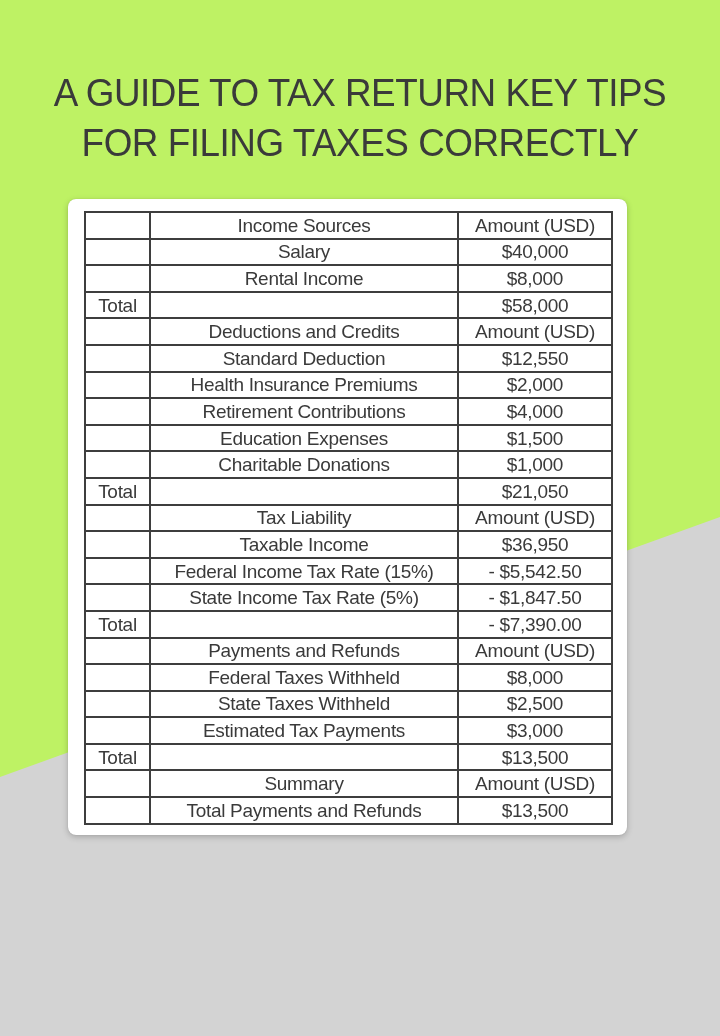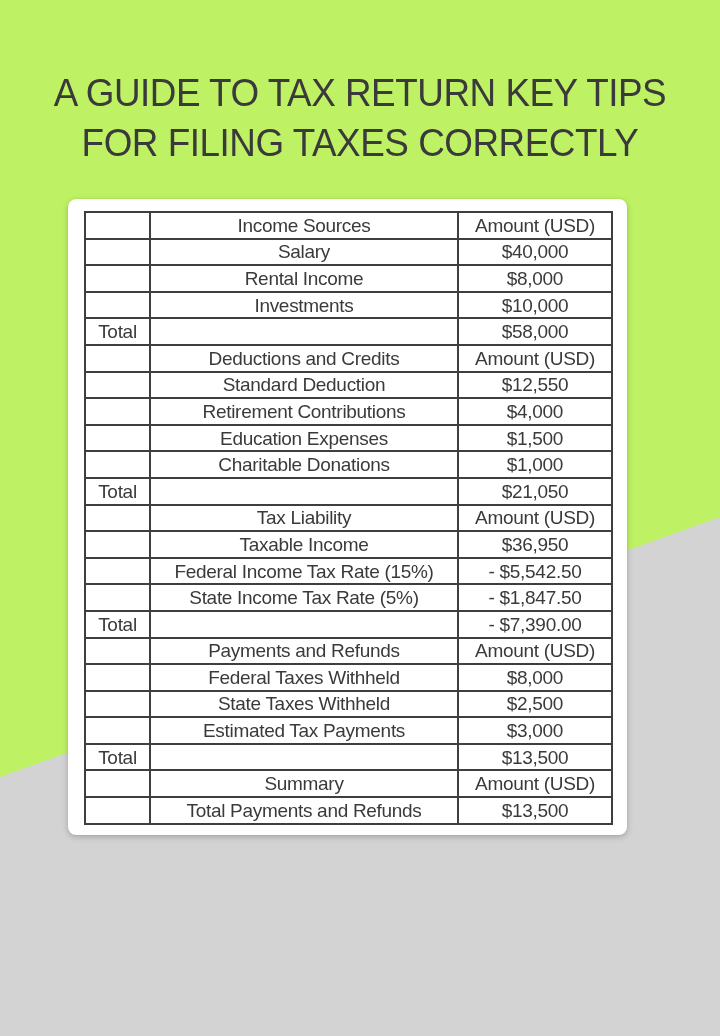--- a/index.html
+++ b/index.html
@@ -102,38 +102,38 @@
             <td></td>
             <td>Salary</td>
             <td>$40,000</td>
           </tr>
           <tr>
             <td></td>
             <td>Rental Income</td>
             <td>$8,000</td>
           </tr>
           <tr>
-            <td></td>
-            <td>Investments</td>
-            <td>$10,000</td>
-          </tr>
-          <tr>
             <td>Total</td>
             <td></td>
             <td>$58,000</td>
           </tr>
           <tr>
             <td></td>
             <td>Deductions and Credits</td>
             <td>Amount (USD)</td>
           </tr>
           <tr>
             <td></td>
             <td>Standard Deduction</td>
             <td>$12,550</td>
+          </tr>
+          <tr>
+            <td></td>
+            <td>Health Insurance Premiums</td>
+            <td>$2,000</td>
           </tr>
           <tr>
             <td></td>
             <td>Retirement Contributions</td>
             <td>$4,000</td>
           </tr>
           <tr>
             <td></td>
             <td>Education Expenses</td>
             <td>$1,500</td>

